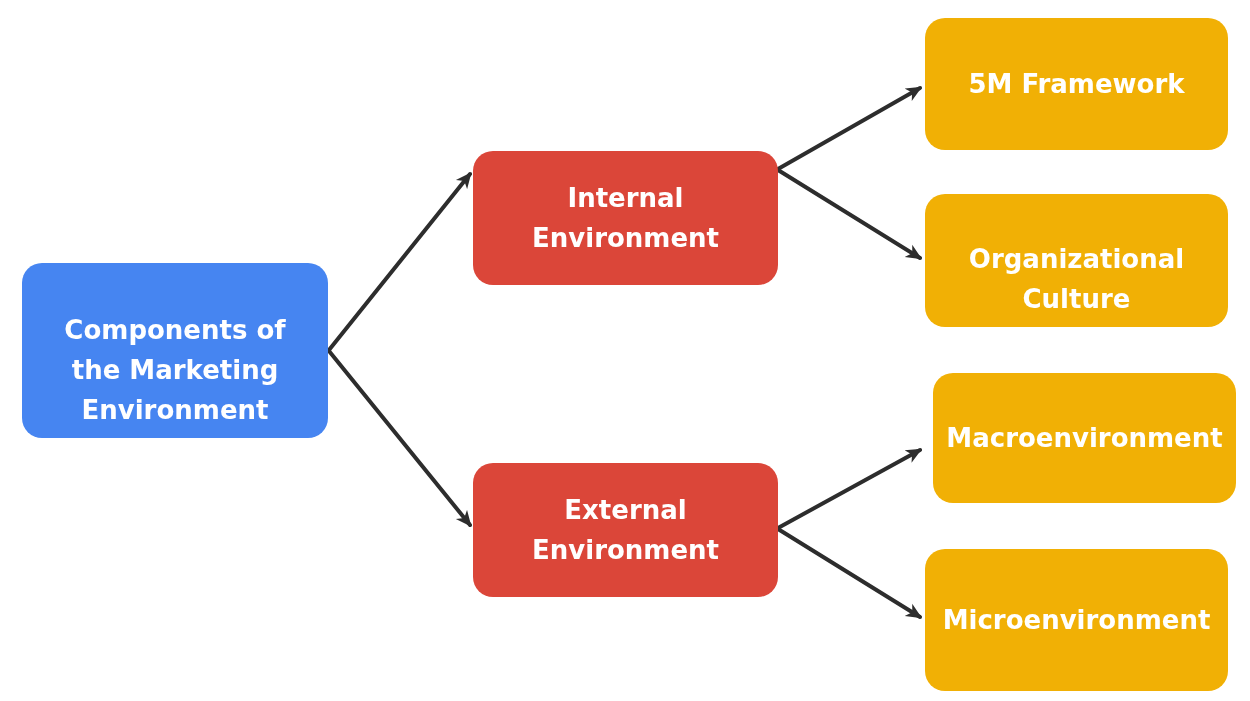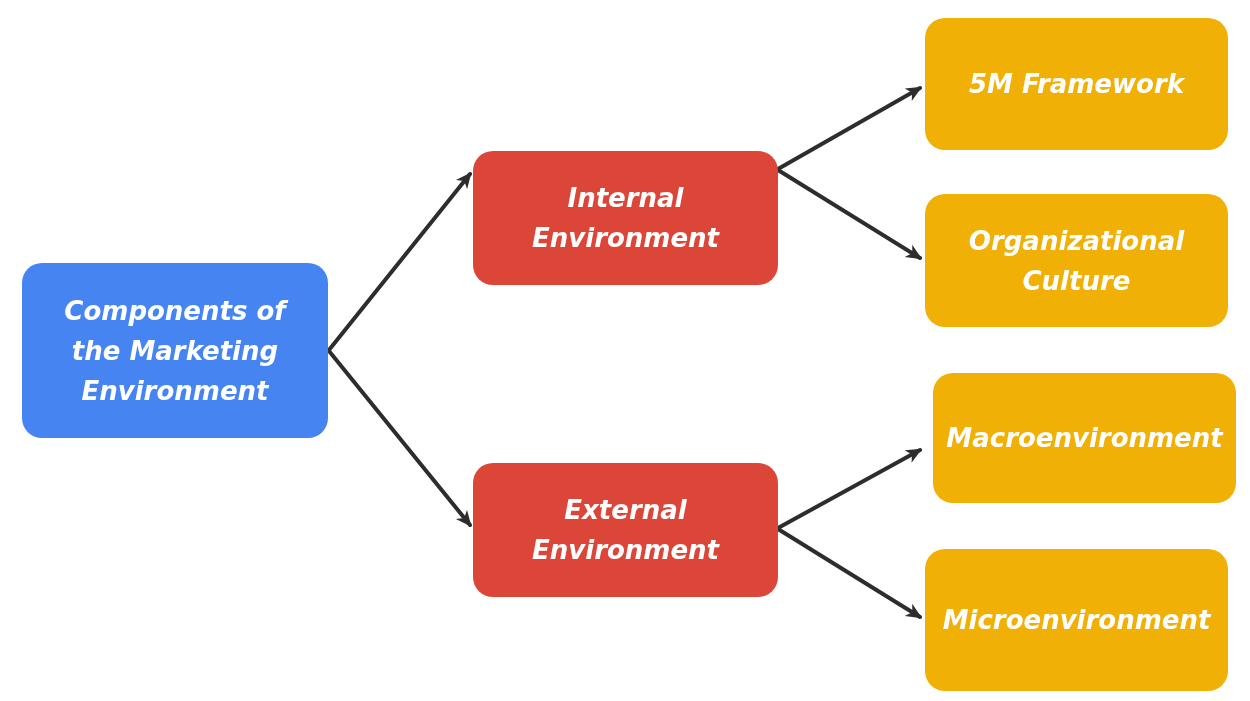--- a/index.html
+++ b/index.html
@@ -32,30 +32,29 @@
     display: flex;
     align-items: center;
     justify-content: center;
     text-align: center;
     color: #ffffff;
     font-size: 26px;
     font-weight: 700;
     line-height: 40px;
     padding: 8px 10px;
     box-sizing: border-box;
-    font-style: italic;
   }
   .node .label {
     white-space: pre-line;
   }
-  .node-root     { left: 22px;  top: 263px; width: 306px; height: 175px; }
+  .node-root     { left: 22px;  top: 263px; width: 306px; height: 175px; align-items: flex-end; }
   .node-internal { left: 473px; top: 103px; width: 305px; height: 134px; }
   .node-external { left: 473px; top: 463px; width: 305px; height: 134px; }
   .node-five-m   { left: 925px; top: 18px;  width: 303px; height: 132px; }
-  .node-org      { left: 925px; top: 194px; width: 303px; height: 133px; }
+  .node-org      { left: 925px; top: 194px; width: 303px; height: 133px; align-items: flex-end; }
   .node-macro    { left: 925px; top: 373px; width: 303px; height: 130px; }
   .node-micro    { left: 925px; top: 549px; width: 303px; height: 142px; align-items: center; }
 </style>
 </head>
 <body>
 
 <div class="canvas" style="background-color: rgb(255, 255, 255);">
 
   <svg class="edges" width="1250" height="701" viewBox="0 0 1250 701" xmlns="http://www.w3.org/2000/svg">
     <defs>

